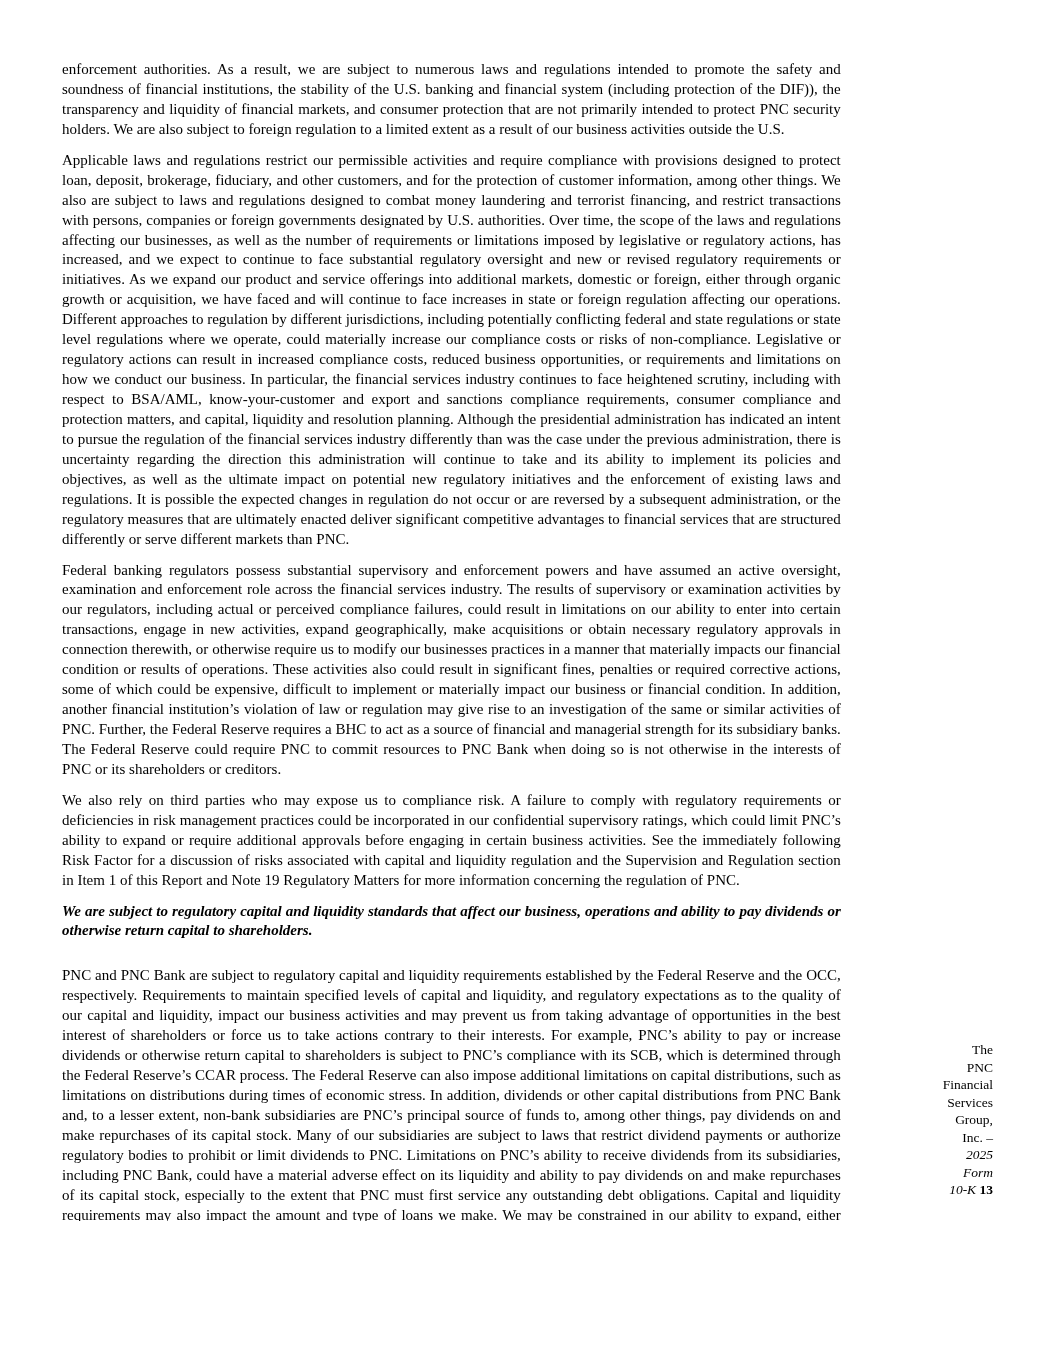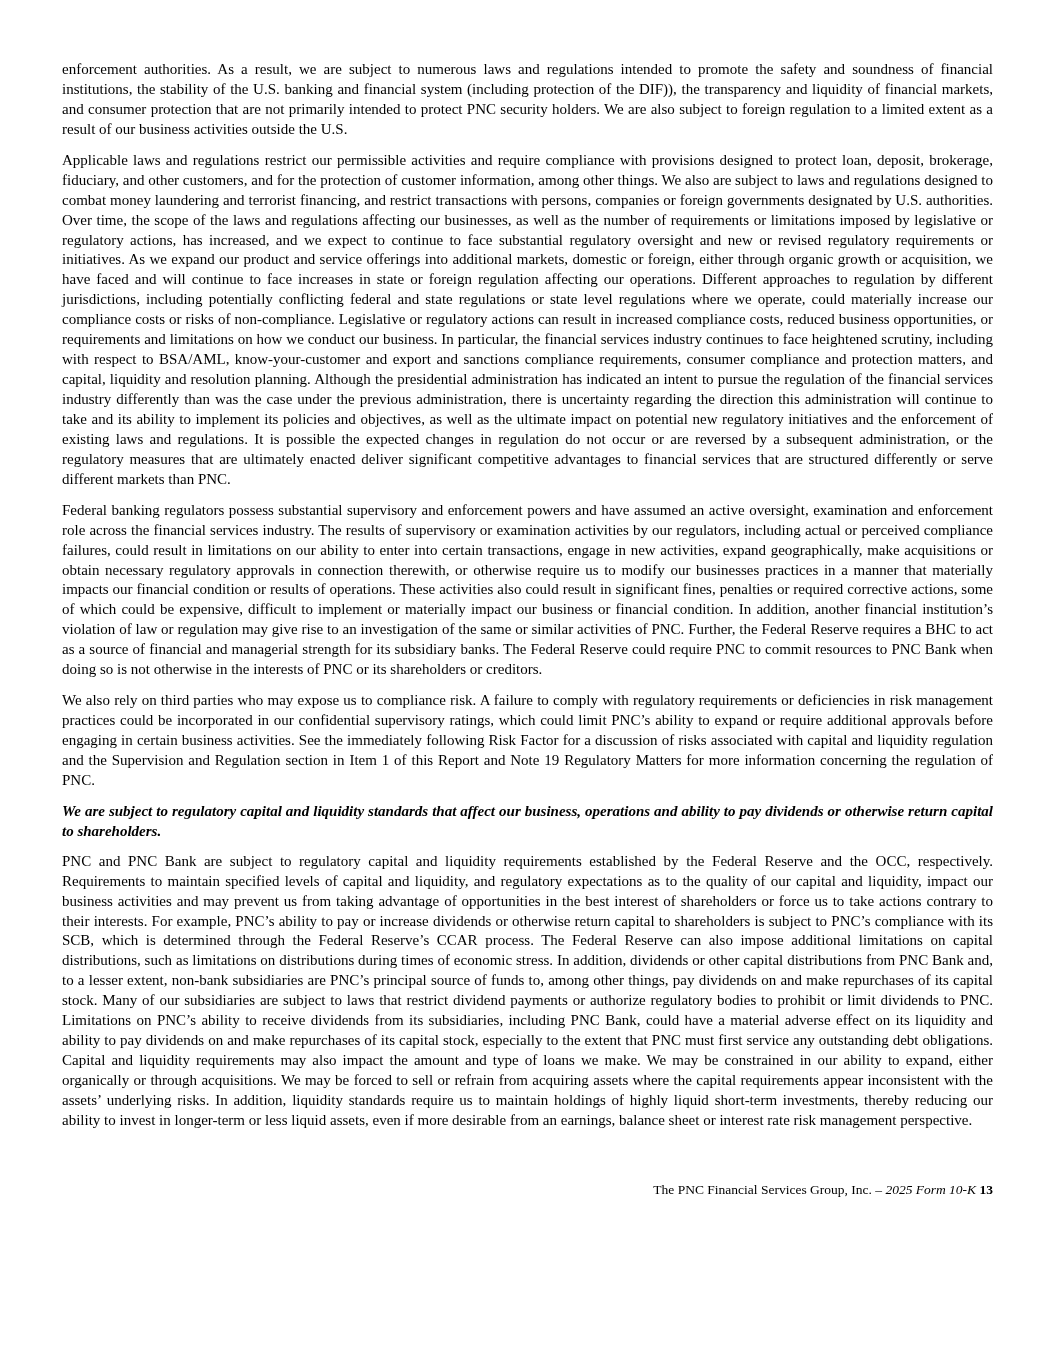--- a/index.html
+++ b/index.html
@@ -10,37 +10,37 @@
   .page {
     position: relative;
     width: 1055px;
     height: 1221px;
     margin: 0 auto;
     background: #ffffff;
     box-sizing: border-box;
     font-family: "Liberation Serif", "DejaVu Serif", serif;
     color: #000000;
     display: flex;
-    flex-direction: column;
+    flex-direction: row;
   }
   .content {
     box-sizing: border-box;
     padding: 60px 62px 0 62px;
     font-size: 15px;
     line-height: 1.33;
     text-align: justify;
   }
   .para {
     margin: 0 0 11px 0;
   }
   .risk-heading {
     font-size: 15px;
     font-weight: bold;
     font-style: italic;
-    margin: 4px 0 10px 0;
+    margin: 4px 0 25px 0;
     line-height: 1.33;
     text-align: justify;
   }
   .footer {
     margin-top: auto;
     box-sizing: border-box;
     padding: 0 62px 22px 40px;
     text-align: right;
     font-size: 13.5px;
     line-height: 1.3;

